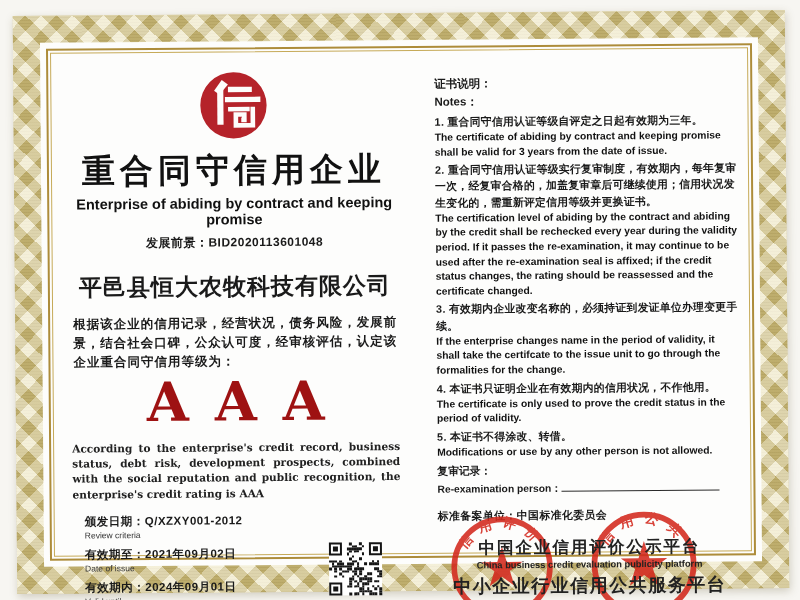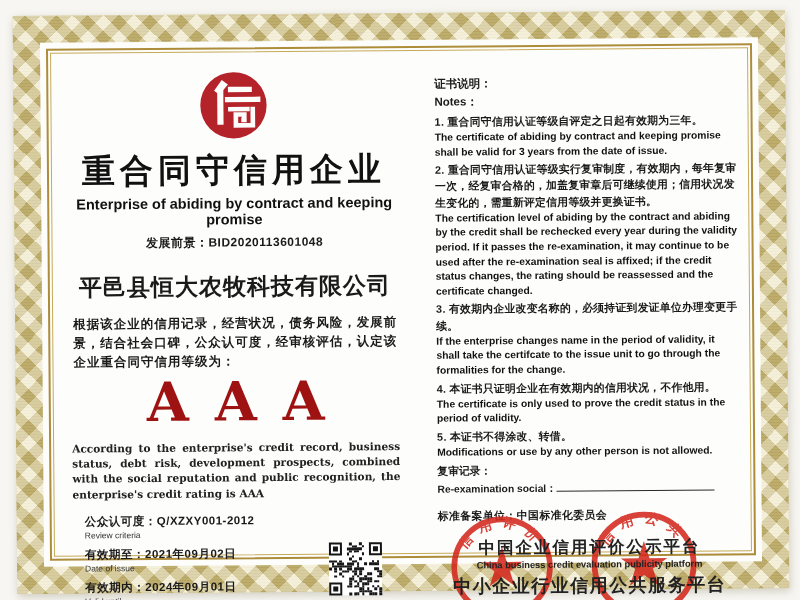--- a/index.html
+++ b/index.html
@@ -85,21 +85,21 @@
       <div class="certno">
         <span>发展前景：</span><span>BID2020113601048</span>
       </div>
       <div class="company">平邑县恒大农牧科技有限公司</div>
       <div class="stmt-cn">根据该企业的信用记录，经营状况，债务风险，发展前景，结合社会口碑，公众认可度，经审核评估，认定该企业重合同守信用等级为：</div>
       <div class="rating">AAA</div>
       <div class="stmt-en">According to the enterprise's credit record, business status, debt risk, development prospects, combined with the social reputation and public recognition, the enterprise's credit rating is AAA</div>
 
       <div class="fields">
         <div class="field">
-          <div class="row"><span>公众认可度：</span><span>Q/XZXY001-2012</span></div>
+          <div class="row"><span>颁发日期：</span><span>Q/XZXY001-2012</span></div>
           <div class="sub">Review criteria</div>
         </div>
         <div class="field">
           <div class="row"><span>有效期至：</span><span>2021年09月02日</span></div>
           <div class="sub">Date of issue</div>
         </div>
         <div class="field">
           <div class="row"><span>有效期内：</span><span>2024年09月01日</span></div>
           <div class="sub">Valid until</div>
         </div>
@@ -263,21 +263,21 @@
         <div class="en">The certificate is only used to prove the credit status in the period of validity.</div>
       </div>
       <div class="note">
         <div class="cn">5. 本证书不得涂改、转借。</div>
         <div class="en">Modifications or use by any other person is not allowed.</div>
       </div>
 
       <div class="review">
         <div class="cn">复审记录：</div>
         <div class="en">
-          <span>Re-examination social：</span><span class="blank-line"></span>
+          <span>Re-examination person：</span><span class="blank-line"></span>
         </div>
       </div>
 
       <div class="filing">
         <span>标准备案单位：中国标准化委员会</span>
       </div>
 
       <div class="platform">
         <svg class="seal seal-left" width="112" height="112" viewBox="0 0 110 110">
           <circle cx="55" cy="55" r="47" fill="none" stroke="#d3291d" stroke-width="5.5"></circle>

